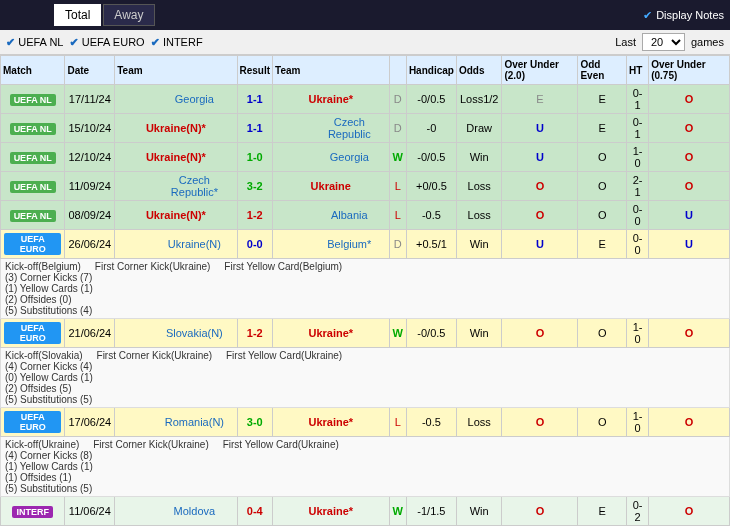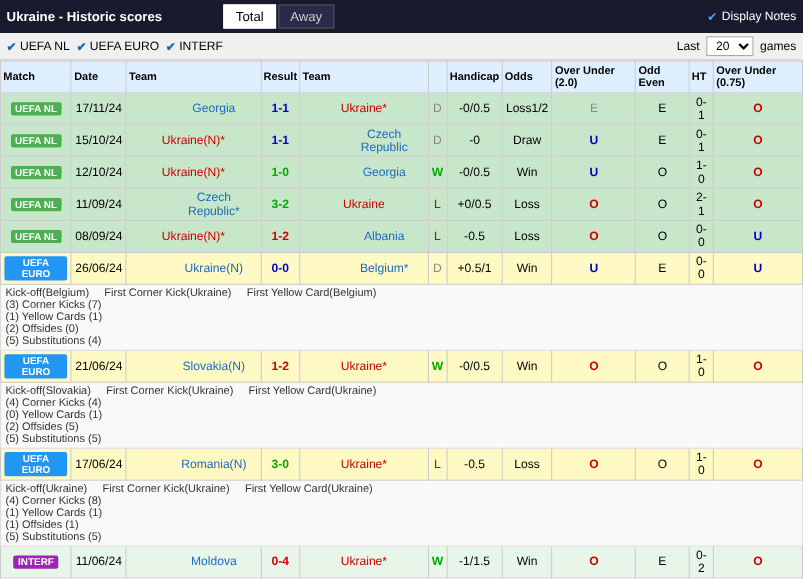--- a/index.html
+++ b/index.html
@@ -84,21 +84,21 @@
       font-weight: bold;
       color: #fff;
     }
     .badge-nl { background: #4caf50; font-size: 9px; }
     .badge-euro { background: #2196f3; font-size: 9px; }
     .badge-interf { background: #9c27b0; font-size: 9px; }
 
     .result-win { color: #00aa00; font-weight: bold; }
     .result-loss { color: #cc0000; font-weight: bold; }
     .result-draw { color: #0000cc; font-weight: bold; }
-    .ukraine-link { color: #cc0000; font-weight: normal; }
+    .ukraine-link { color: #cc0000; font-weight: bold; }
     .team-link { color: #1a6abf; padding-left: 40px; }
     .outcome-win { color: #00aa00; font-weight: bold; }
     .outcome-loss { color: #cc0000; }
     .outcome-draw { color: #888; }
 
     .notes-cell {
       text-align: left;
       padding: 2px 4px;
       font-size: 10px;
       color: #333;
@@ -107,21 +107,20 @@
     .notes-row td { border: 1px solid #ddd; }
 
     .over-o { color: #cc0000; font-weight: bold; }
     .over-u { color: #0000cc; font-weight: bold; }
     .over-e { color: #888; }
   </style>
 </head>
 <body>
 
 <div class="header-bar">
-  <span class="title">Ukraine - Historic scores</span>
   <div class="tabs">
     <div class="tab active">Total</div>
     <div class="tab">Away</div>
   </div>
   <div class="display-notes">
     <span style="color:#4af;">✔</span>
     <span>Display Notes</span>
   </div>
 </div>
 

